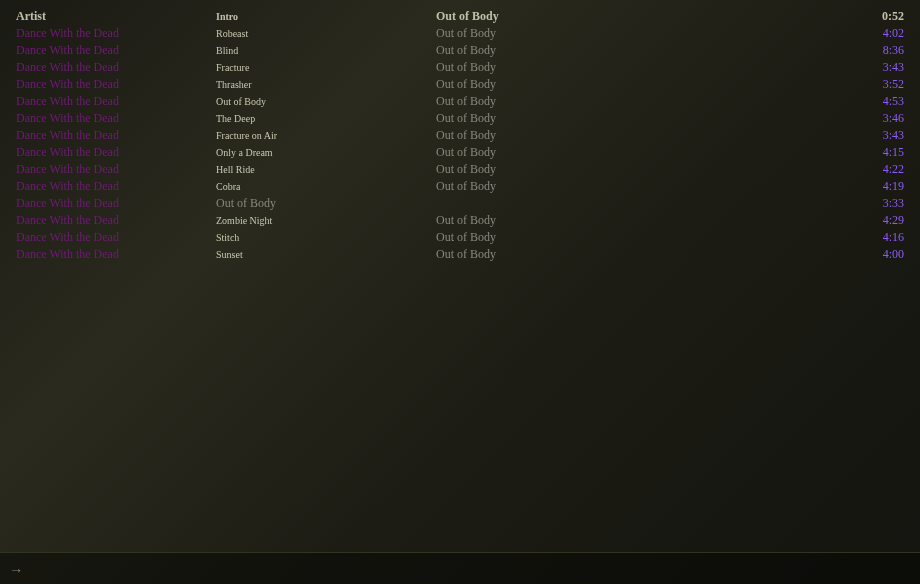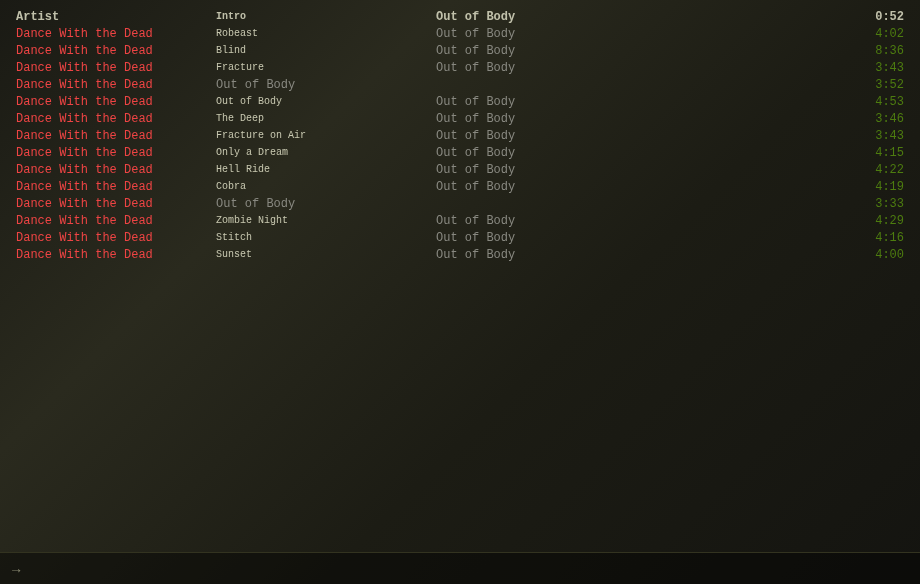--- a/index.html
+++ b/index.html
@@ -23,51 +23,52 @@
       padding: 8px 0;
       width: 100%;
     }
 
     .track-row {
       display: flex;
       align-items: center;
       padding: 1px 16px;
       height: 17px;
       cursor: pointer;
+      font-family: Liberation Serif, serif;
     }
 
     .track-row:first-child {
       color: #aaaaaa;
       font-weight: bold;
     }
 
     .col-artist {
       width: 200px;
       flex-shrink: 0;
-      color: #ef4444;
+      color: #701a75;
       font-size: 12px;
     }
 
     .col-title {
       width: 220px;
       flex-shrink: 0;
       color: #c8c8b0;
       font-size: 10px;
     }
 
     .col-album {
       flex: 1;
       color: #888880;
       font-size: 12px;
     }
 
     .col-duration {
       width: 60px;
       text-align: right;
-      color: #4d7c0f;
+      color: #8b5cf6;
       font-size: 12px;
     }
 
     .track-row.header-row .col-artist,
     .track-row.header-row .col-title,
     .track-row.header-row .col-album,
     .track-row.header-row .col-duration {
       color: #c0c0aa;
       font-weight: bold;
     }
@@ -114,20 +115,21 @@
       <div class="col-duration">8:36</div>
     </div>
     <div class="track-row">
       <div class="col-artist">Dance With the Dead</div>
       <div class="col-title">Fracture</div>
       <div class="col-album">Out of Body</div>
       <div class="col-duration">3:43</div>
     </div>
     <div class="track-row">
       <div class="col-artist">Dance With the Dead</div>
+      <div class="col-title">Thrasher</div>
       <div class="col-album">Out of Body</div>
       <div class="col-duration">3:52</div>
     </div>
     <div class="track-row">
       <div class="col-artist">Dance With the Dead</div>
       <div class="col-title">Out of Body</div>
       <div class="col-album">Out of Body</div>
       <div class="col-duration">4:53</div>
     </div>
     <div class="track-row">

